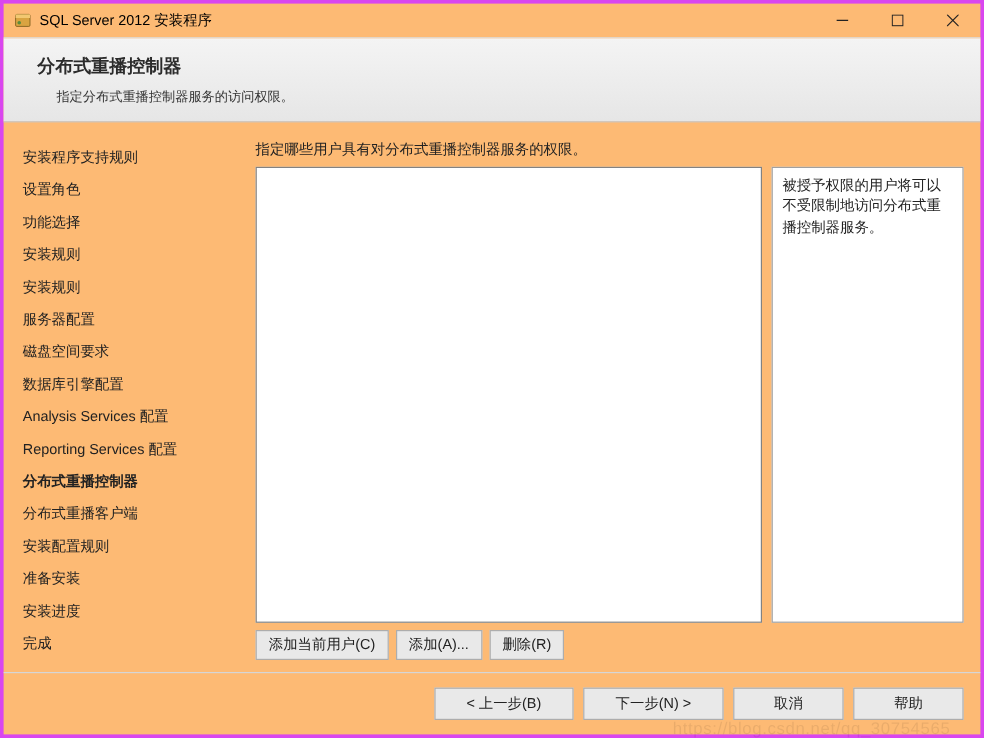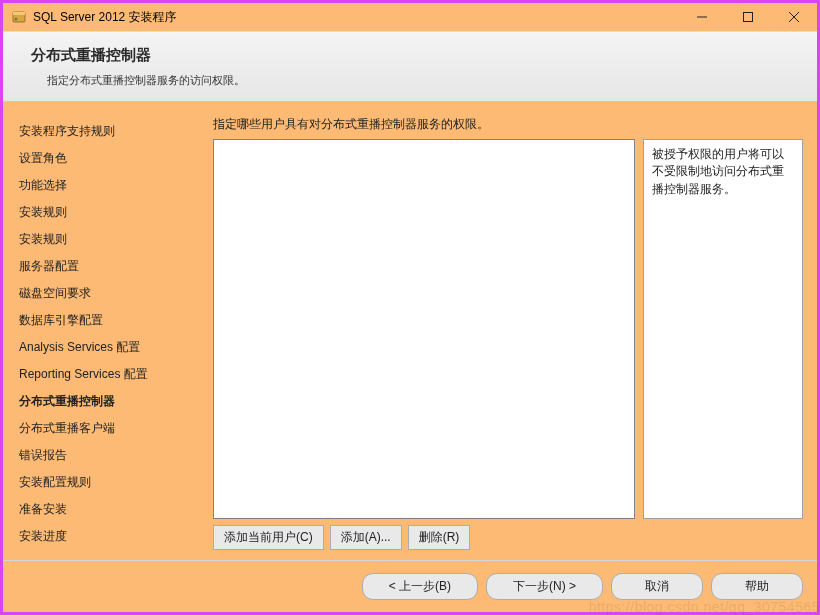--- a/index.html
+++ b/index.html
@@ -23,23 +23,23 @@
 
   .main { flex: 1; display: flex; flex-direction: column; }
   .main-label { font-size: 12px; color: #222; margin-bottom: 6px; }
   .main-row { flex: 1; display: flex; gap: 8px; }
   .userlist { flex: 1; border: 1px solid #828282; background: #fff; }
   .hintbox { width: 160px; border: 1px solid #a0a0a0; background: #fff; padding: 6px 8px; font-size: 12px; color: #222; line-height: 1.45; }
   .btn-row { display: flex; gap: 6px; margin-top: 6px; }
   .btn { border: 1px solid #adadad; background: #e9e9e9; font-size: 12px; padding: 3px 10px; min-height: 23px; color: #222; }
 
   .footer { border-top: 1px solid #d6d6d6; padding: 12px 14px; display: flex; justify-content: flex-end; gap: 8px; }
-  .footer .btn { min-width: 92px; text-align: center; padding: 4px 26px; border-radius: 11px; }
+  .footer .btn { min-width: 92px; text-align: center; padding: 4px 26px; }
 
-  .watermark { position: absolute; right: 0; bottom: 0; font-size: 14px; color: rgba(0,0,0,0.08); letter-spacing: 0.5px; pointer-events: none; }
+  .watermark { position: absolute; right: 28px; bottom: 0; font-size: 14px; color: rgba(0,0,0,0.08); letter-spacing: 0.5px; pointer-events: none; }
 </style>
 </head>
 <body>
 
 <div class="window">
 
   <div class="titlebar">
     <span class="titlebar-icon">
       <svg viewBox="0 0 16 16" width="16" height="16">
         <rect x="2" y="3" width="12" height="10" rx="1" fill="#d9a441" stroke="#7a5a1b" stroke-width="0.7"></rect>
@@ -80,24 +80,24 @@
       <div class="side-item">功能选择</div>
       <div class="side-item">安装规则</div>
       <div class="side-item">安装规则</div>
       <div class="side-item">服务器配置</div>
       <div class="side-item">磁盘空间要求</div>
       <div class="side-item">数据库引擎配置</div>
       <div class="side-item">Analysis Services 配置</div>
       <div class="side-item">Reporting Services 配置</div>
       <div class="side-item current">分布式重播控制器</div>
       <div class="side-item">分布式重播客户端</div>
-      <div class="side-item">错误报告</div>
       <div class="side-item">安装配置规则</div>
       <div class="side-item">准备安装</div>
       <div class="side-item">安装进度</div>
+      <div class="side-item">完成</div>
     </div>
 
     <div class="main">
       <div class="main-label">指定哪些用户具有对分布式重播控制器服务的权限。</div>
       <div class="main-row">
         <div class="userlist"></div>
         <div class="hintbox">被授予权限的用户将可以不受限制地访问分布式重播控制器服务。</div>
       </div>
       <div class="btn-row">
         <button class="btn">添加当前用户(C)</button>

